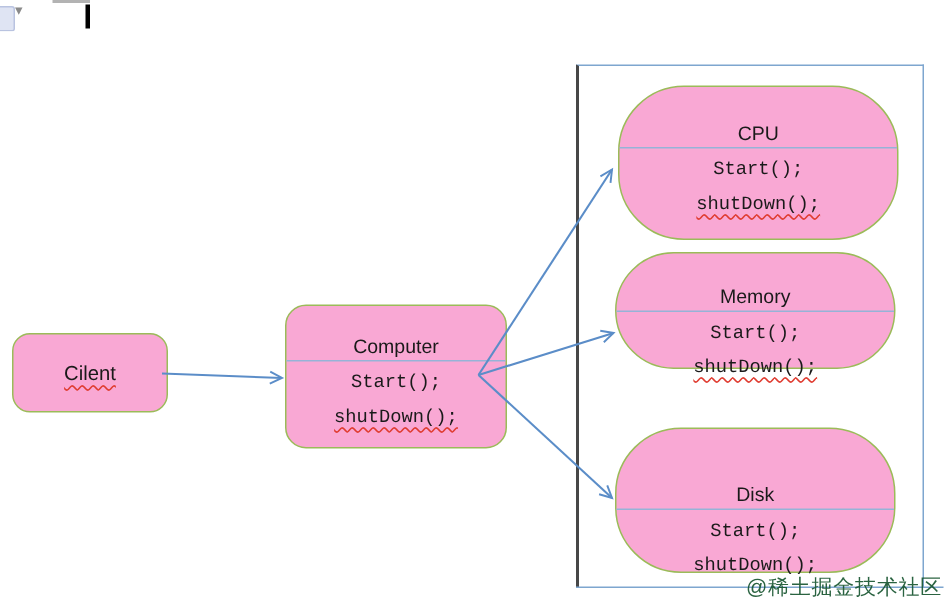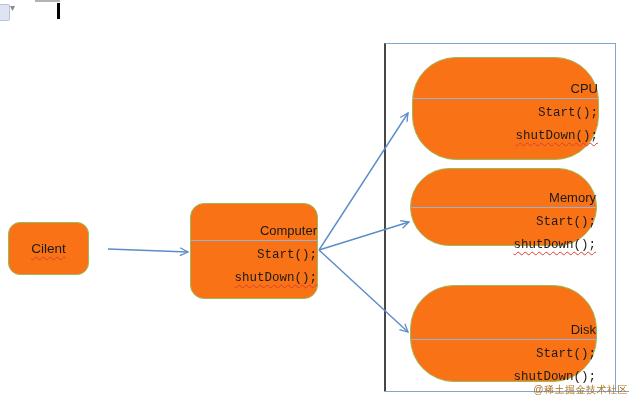--- a/index.html
+++ b/index.html
@@ -18,41 +18,41 @@
     position:absolute;left:10px;top:2px;font-size:10px;color:#8a8a8a;line-height:12px;
   }
   .ruler-line{
     position:absolute;left:35px;top:0;width:25px;height:0;border-top:2px solid #b3b3b3;
   }
   .text-cursor{
     position:absolute;left:57px;top:3px;width:3px;height:16px;background:#000;
   }
   
   .node{
-    position:absolute;border:1.5px solid #9BBB59;background:#f97316;
-    box-sizing:border-box;text-align:right;
+    position:absolute;border:1.5px solid #9BBB59;background:#f9a8d4;
+    box-sizing:border-box;text-align:center;
   }
   .node .title{font-size:13px;line-height:15px;}
   .sep{border-top:1.2px solid #95B3D7;width:100%;margin-top:2px;}
   .methods{padding-top:3px;font-family:Liberation Mono, monospace;}
   .method{font-size:12.5px;line-height:23px;}
   .misspelled{
     text-decoration-line:underline;
     text-decoration-style:wavy;
     text-decoration-color:#E03C31;
     text-decoration-thickness:1px;
     text-underline-offset:3px;
     text-decoration-skip-ink:none;
   }
   .client-box{
-    left:8px;top:222px;width:81px;height:53px;border-radius:12px;
+    left:8px;top:222px;width:104px;height:53px;border-radius:12px;
     display:flex;align-items:center;justify-content:center;
   }
   .client-box .title{font-size:13.5px;}
-  .computer-box{left:190px;top:203px;width:128px;height:96px;border-radius:14px;}
+  .computer-box{left:190px;top:203px;width:148px;height:96px;border-radius:14px;}
   .computer-box .title{margin-top:19px;}
   .subsystem{width:187px;border-radius:44px;}
   .cpu-box{left:412px;top:57px;height:103px;}
   .cpu-box .title{margin-top:23px;}
   .memory-box{left:410px;top:168px;height:78px;}
   .memory-box .title{margin-top:21px;}
   .disk-box{left:410px;top:285px;height:97px;}
   .disk-box .title{margin-top:36px;}
   
   .boundary{
@@ -62,22 +62,22 @@
   }
   .boundary-bottom{
     position:absolute;left:384px;top:391px;width:245px;height:0;
     border-top:1.5px solid #7EA6CF;
   }
   
   .arrows{position:absolute;left:0;top:0;pointer-events:none;}
   .arrows line{stroke:#5B8DC8;stroke-width:1.4;}
   
   .watermark{
-    position:absolute;right:2px;top:383px;font-size:10px;letter-spacing:.5px;
-    color:#a16207;opacity:.9;z-index:5;
+    position:absolute;right:2px;top:383px;font-size:14px;letter-spacing:.5px;
+    color:#14532d;opacity:.9;z-index:5;
   }
 </style>
 </head>
 <body>
 
 <div class="qat-icon"></div>
 <div class="qat-dropdown">▾</div>
 <div class="ruler-line"></div>
 <div class="text-cursor"></div>
 

